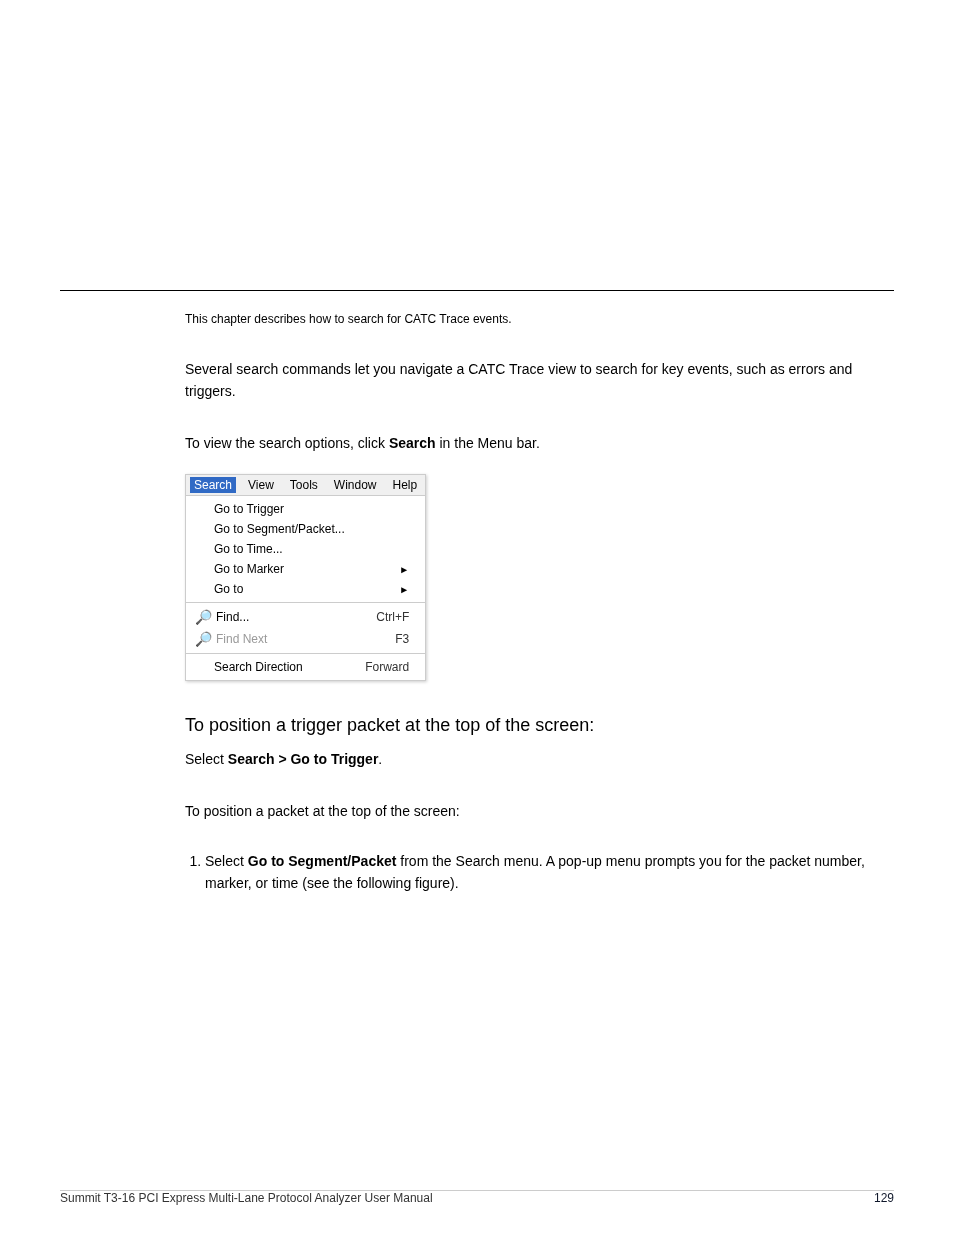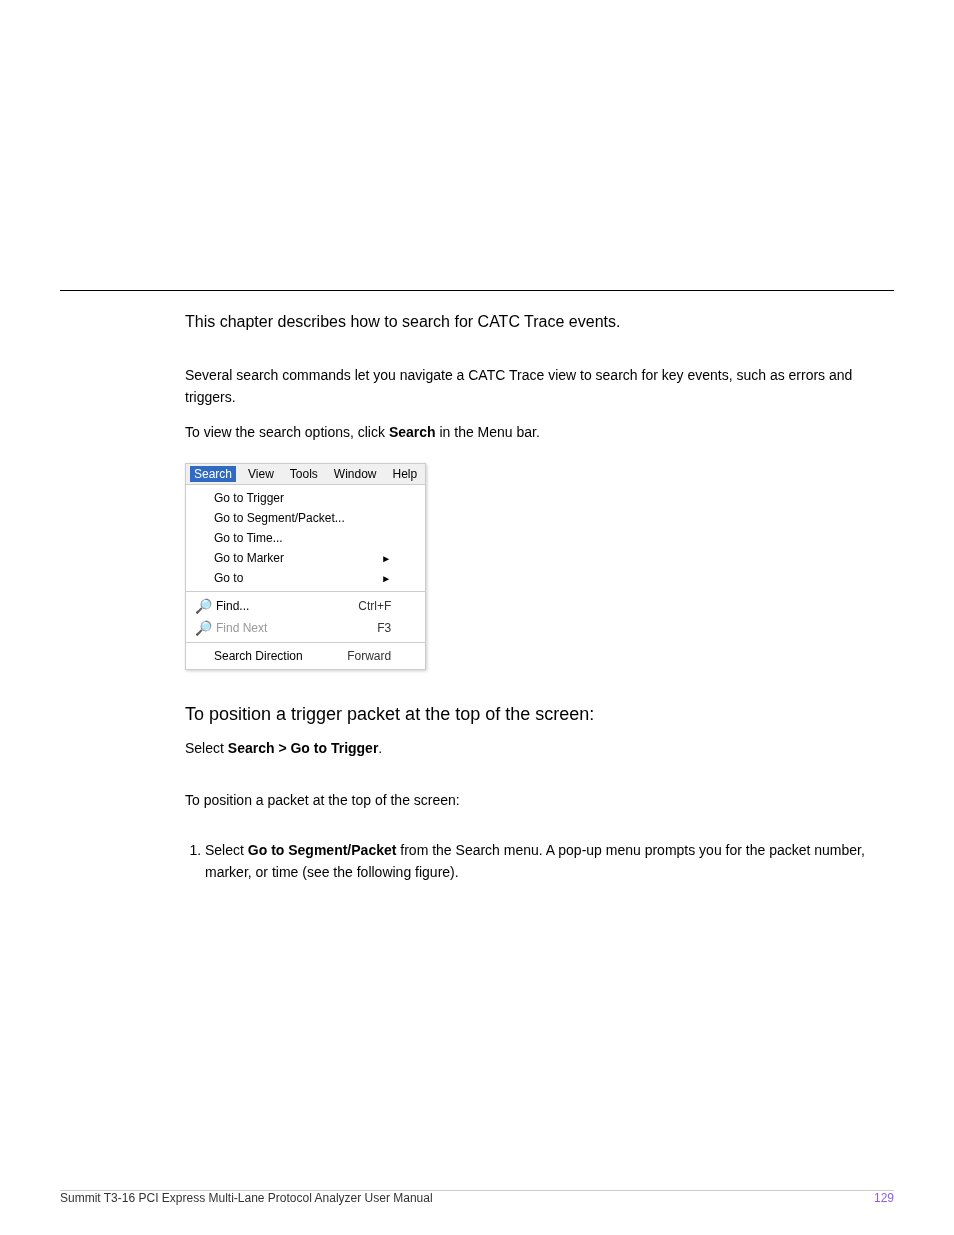--- a/index.html
+++ b/index.html
@@ -31,29 +31,29 @@
     }
 
     .content {
       position: absolute;
       top: 310px;
       left: 185px;
       right: 80px;
     }
 
     .intro-text {
-      font-size: 16px;
+      font-size: 12px;
       line-height: 1.5;
       margin-bottom: 30px;
     }
 
     .section-intro {
       font-size: 14px;
       line-height: 1.6;
-      margin-bottom: 12px;
+      margin-bottom: 29px;
     }
 
     .click-instruction {
       font-size: 14px;
       line-height: 1.6;
       margin-bottom: 20px;
     }
 
     .click-instruction strong {
       font-weight: bold;
@@ -91,21 +91,21 @@
     .menu-dropdown {
       background: #fff;
       border: none;
       padding: 3px 0;
     }
 
     .menu-item {
       display: flex;
       align-items: center;
       justify-content: flex-end;
-      padding: 3px 34px 3px 28px;
+      padding: 3px 16px 3px 28px;
       font-size: 12px;
       white-space: nowrap;
       cursor: default;
     }
 
     .menu-item.has-icon {
       padding-left: 8px;
     }
 
     .menu-item .item-icon {
@@ -195,21 +195,21 @@
       border-top: 1px solid #ccc;
     }
 
     .footer-title {
       font-size: 12px;
       color: #333;
     }
 
     .footer-page {
       font-size: 12px;
-      color: #8b5cf6;
+      color: #0f172a;
     }
   </style>
 </head>
 <body>
 
 <div class="page-container">
   <hr class="top-rule">
 
   <div class="content">
 

